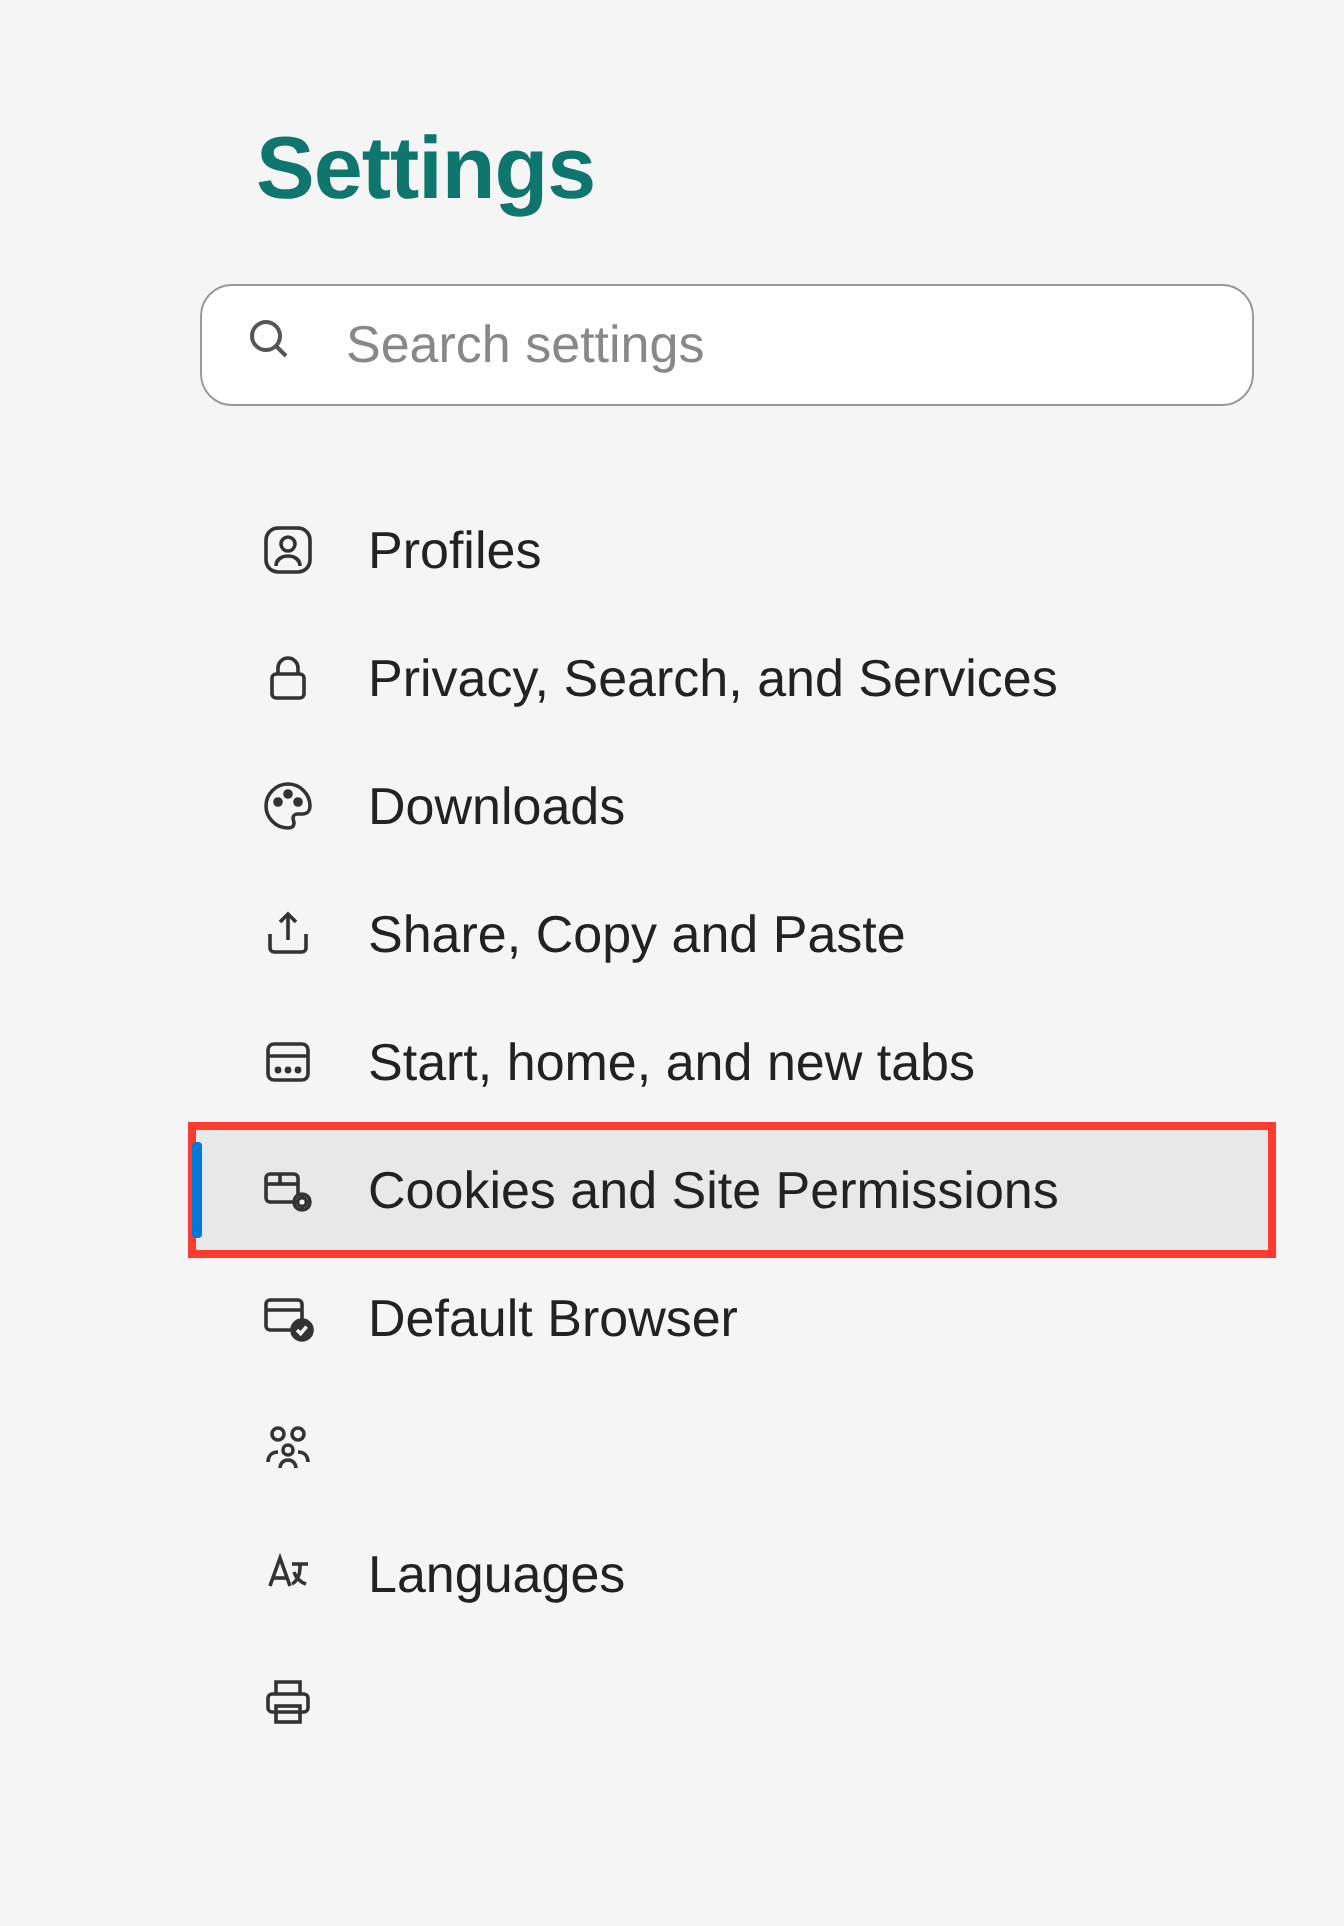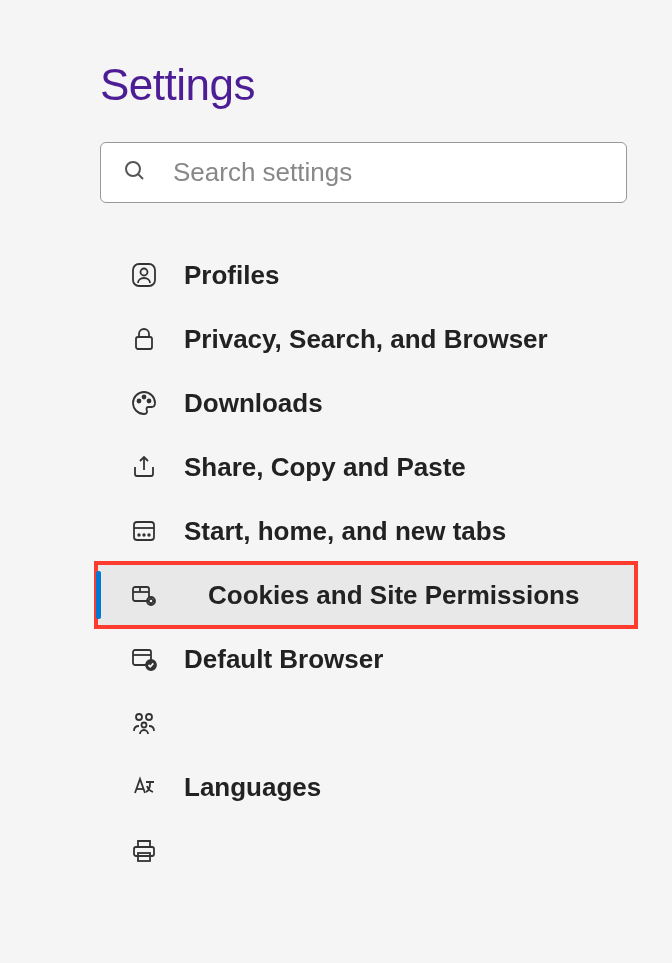--- a/index.html
+++ b/index.html
@@ -12,31 +12,32 @@
       background: #f5f5f5;
       width: 672px;
       height: 963px;
       overflow: hidden;
     }
     .settings-container {
       padding: 60px 40px 0 100px;
     }
     .page-title {
       font-size: 44px;
-      font-weight: 400;
-      color: #4c1d95;
+      font-weight: 700;
+      color: #0f766e;
       margin-bottom: 32px;
       letter-spacing: -0.5px;
+      margin-left: 28px;
     }
     .search-box {
       display: flex;
       align-items: center;
       background: #fff;
       border: 1px solid #999;
-      border-radius: 6px;
+      border-radius: 16px;
       padding: 14px 22px;
       margin-bottom: 40px;
       width: 527px;
     }
     .search-icon {
       color: #555;
       flex-shrink: 0;
       margin-right: 26px;
     }
     .search-input {
@@ -55,21 +56,20 @@
     }
     .nav-item {
       display: flex;
       align-items: center;
       padding: 16px 0 16px 28px;
       cursor: pointer;
       position: relative;
     }
     .nav-item.selected {
       background: #e8e8e8;
-      gap: 24px;
     }
     .nav-item.selected::before {
       content: '';
       position: absolute;
       left: 0;
       top: 8px;
       bottom: 8px;
       width: 5px;
       background: #0078d4;
       border-radius: 2px;
@@ -87,21 +87,21 @@
       display: flex;
       align-items: center;
       justify-content: center;
       margin-right: 24px;
       color: #333;
       flex-shrink: 0;
     }
     .nav-label {
       font-size: 26px;
       color: #222;
-      font-weight: 700;
+      font-weight: 400;
     }
   </style>
 </head>
 <body>
 
 <div class="settings-container">
   <h1 class="page-title">Settings</h1>
 
   <div class="search-box">
     <span class="search-icon">
@@ -125,21 +125,21 @@
       <span class="nav-label">Profiles</span>
     </li>
 
     <li class="nav-item">
       <span class="nav-icon">
         <svg width="28" height="28" viewBox="0 0 28 28" fill="none" stroke="currentColor" stroke-width="1.8">
           <rect x="6" y="12" width="16" height="12" rx="2"></rect>
           <path d="M9 12V9a5 5 0 0 1 10 0v3"></path>
         </svg>
       </span>
-      <span class="nav-label">Privacy, Search, and Browser</span>
+      <span class="nav-label">Privacy, Search, and Services</span>
     </li>
 
     <li class="nav-item">
       <span class="nav-icon">
         <svg width="28" height="28" viewBox="0 0 28 28" fill="none" stroke="currentColor" stroke-width="1.8">
           <path d="M14 3C8 3 3 8 3 14s5 11 11 11c2 0 3-1 3-2.5 0-1-.5-1.5-.5-2.5s1-2 2-2h3c2 0 3.5-1.5 3.5-4C25 8 20 3 14 3z"></path>
           <circle cx="9" cy="12" r="1.5" fill="currentColor"></circle>
           <circle cx="14" cy="8" r="1.5" fill="currentColor"></circle>
           <circle cx="19" cy="12" r="1.5" fill="currentColor"></circle>
         </svg>

